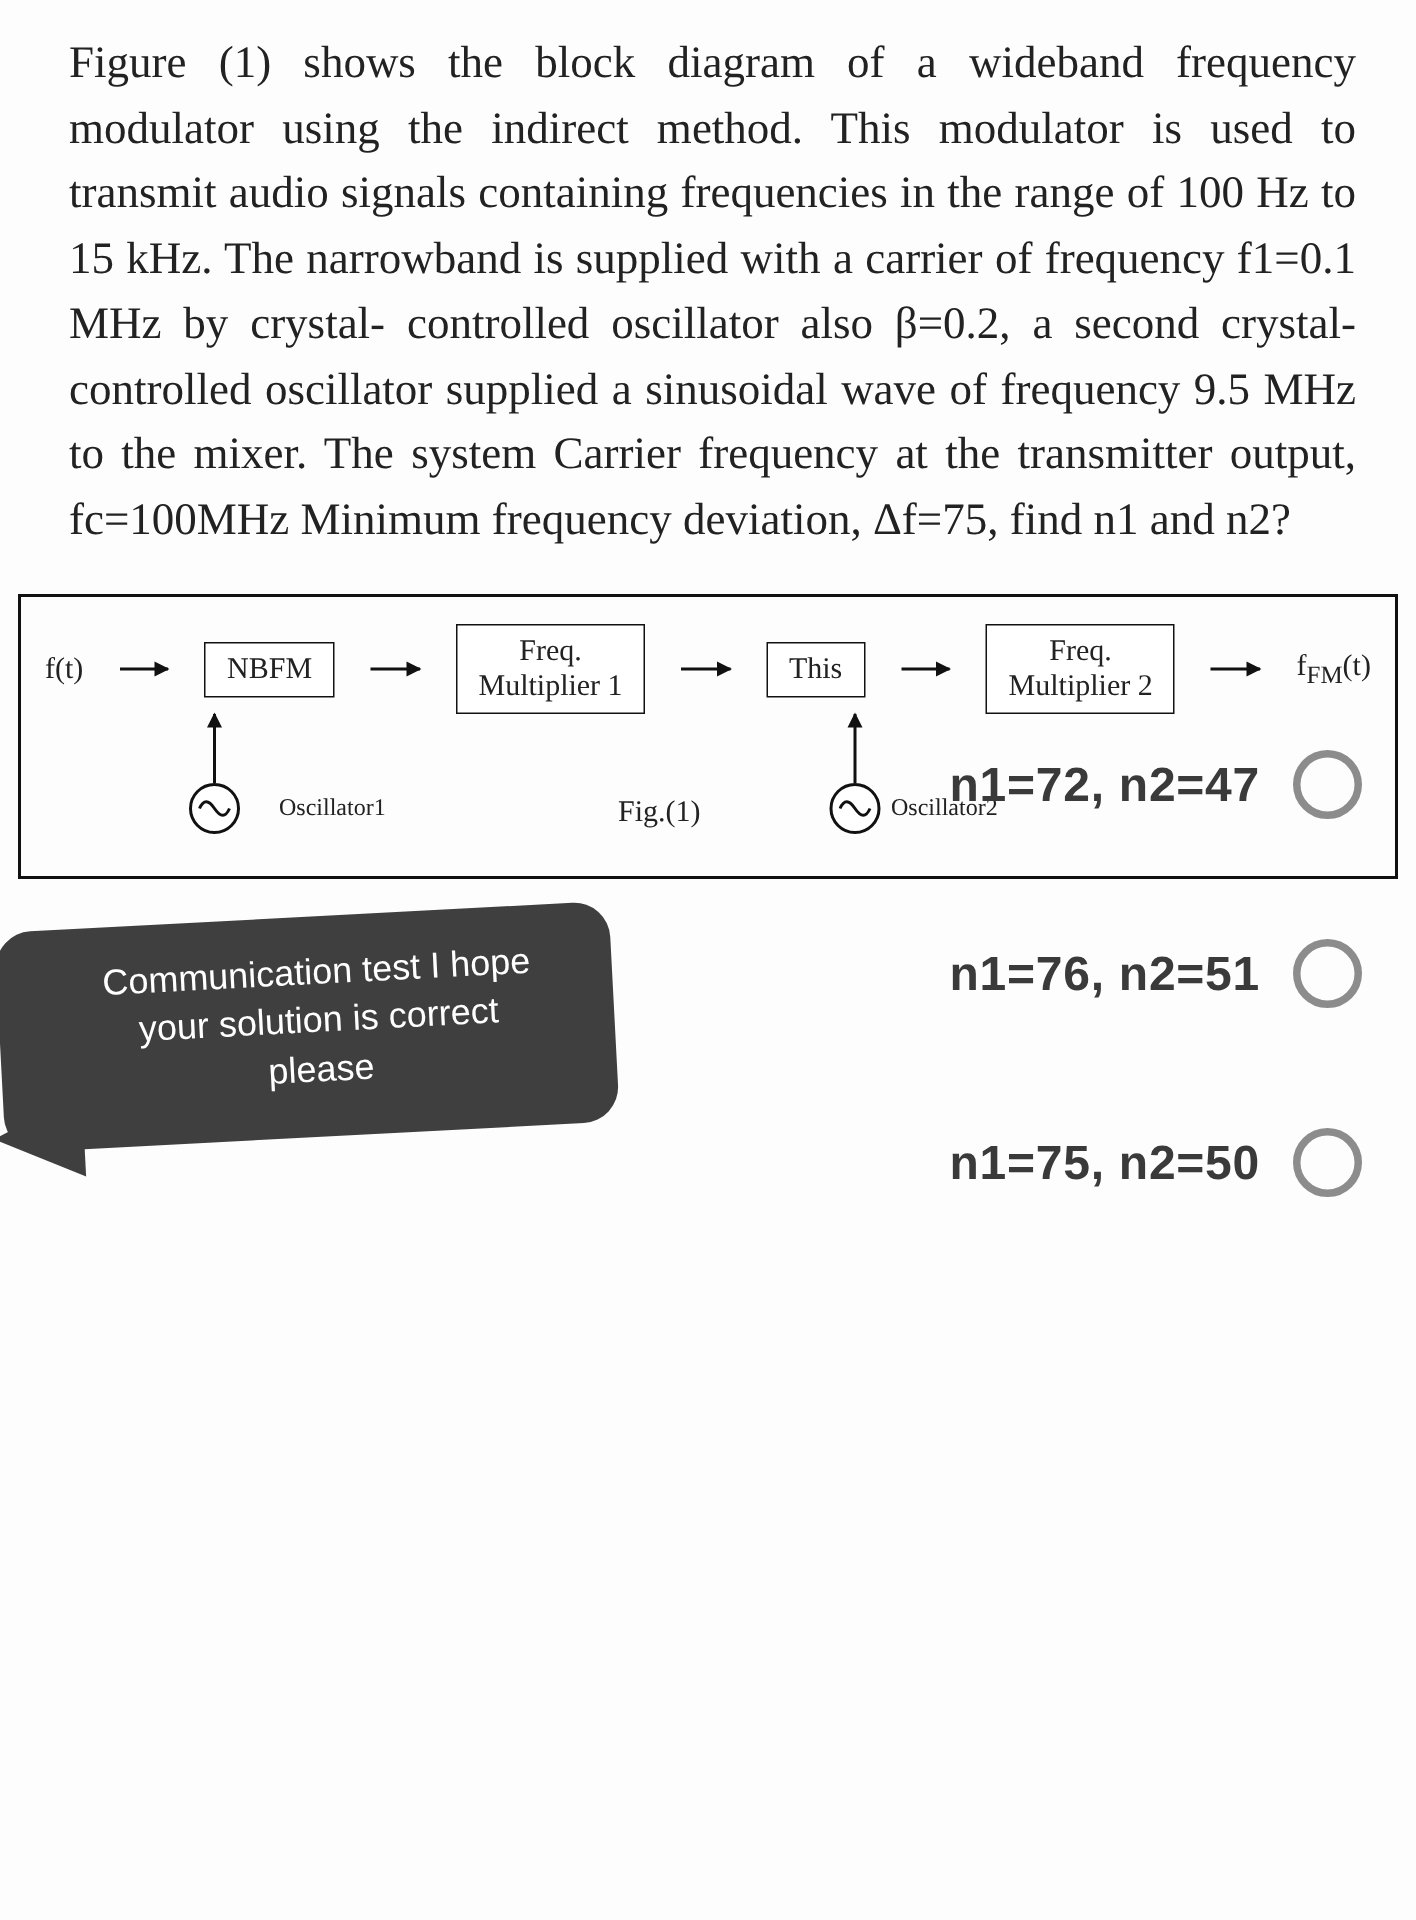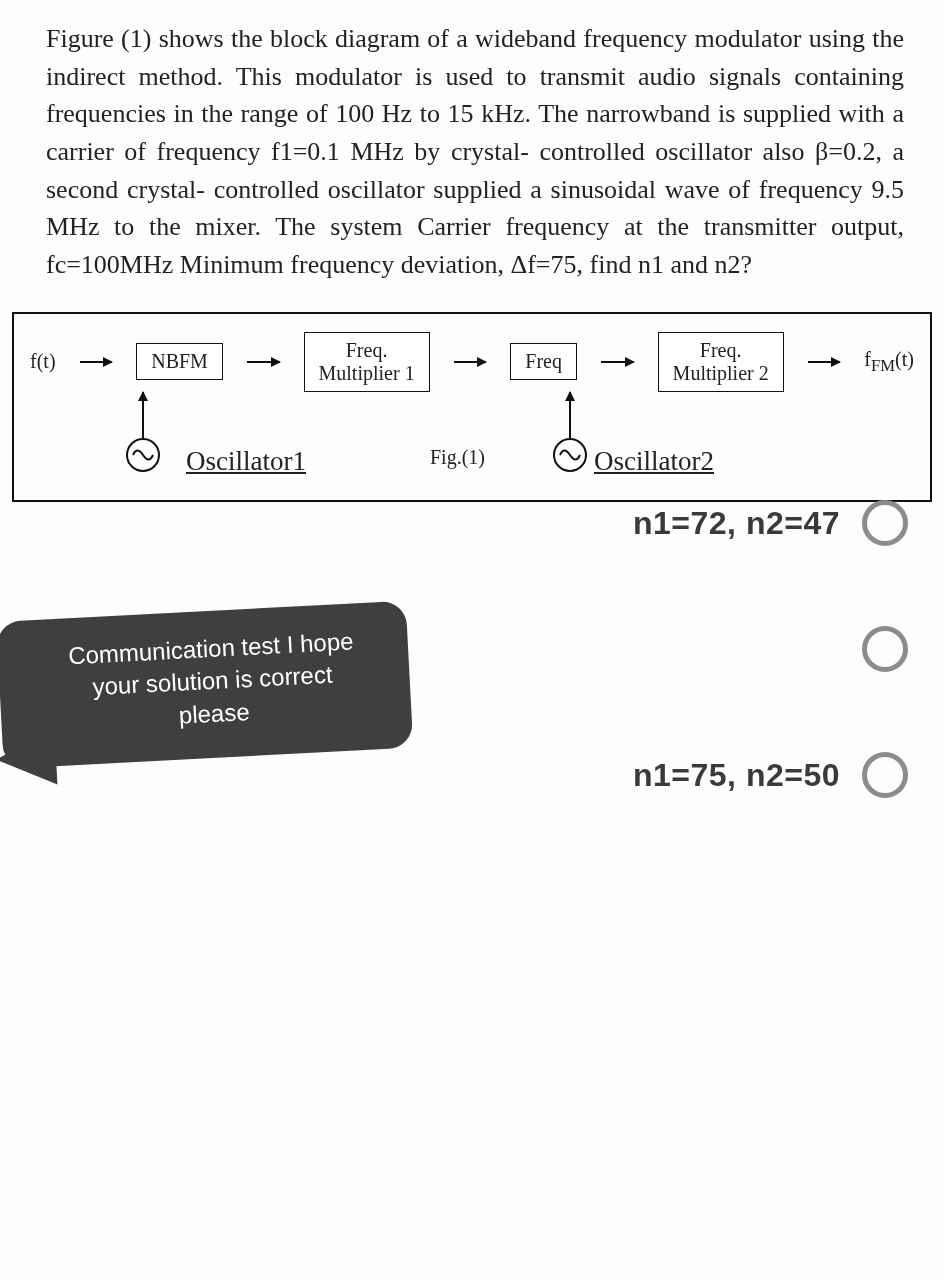--- a/index.html
+++ b/index.html
@@ -7,21 +7,21 @@
     width: 944px;
     height: 1280px;
     background: #fdfdfd;
     font-family: 'Times New Roman', serif;
     color: #222;
     position: relative;
     overflow: hidden;
   }
   .question-text {
     padding: 20px 40px 10px 46px;
-    font-size: 26px;
+    font-size: 30px;
     line-height: 1.45;
     text-align: justify;
     font-family: 'Times New Roman', serif;
   }
   .diagram-frame {
     margin: 18px 12px 0 12px;
     border: 2px solid #111;
     padding: 18px 10px 10px 10px;
     position: relative;
     height: 190px;
@@ -91,28 +91,26 @@
     position: absolute;
     top: -1px;
     left: -4px;
     border-bottom: 10px solid #111;
     border-left: 5px solid transparent;
     border-right: 5px solid transparent;
   }
   .osc-label {
     position: absolute;
     font-family: 'Times New Roman', serif;
-    font-size: 27px;
-    text-decoration: underline;
+    font-size: 16px;
   }
   .fig-label {
     position: absolute;
     font-family: 'Times New Roman', serif;
     font-size: 20px;
-    margin-left: 18px;
   }
   .options-wrap {
     position: absolute;
     left: 0;
     right: 0;
     top: 500px;
     padding-right: 36px;
   }
   .option-row {
     display: flex;
@@ -176,21 +174,21 @@
   <div class="diag-row">
     <span class="sig-label">f(t)</span>
     <div class="arrow"></div>
     <div class="block">NBFM</div>
     <div class="arrow"></div>
     <div class="block">
       <span>Freq.</span><br>
       <span>Multiplier 1</span>
     </div>
     <div class="arrow"></div>
-    <div class="block">Freq</div>
+    <div class="block">This</div>
     <div class="arrow"></div>
     <div class="block">
       <span>Freq.</span><br>
       <span>Multiplier 2</span>
     </div>
     <div class="arrow"></div>
     <span class="sig-label">f<sub>FM</sub>(t)</span>
   </div>
 
   <div class="osc-row">
@@ -222,19 +220,20 @@
   </div>
 </div>
 <div class="bubble-tail"></div>
 
 <div class="options-wrap">
   <div class="option-row">
     <span class="option-text">n1=72, n2=47</span>
     <span class="radio-circle"></span>
   </div>
   <div class="option-row">
+    <span class="option-text">n1=76, n2=51</span>
     <span class="radio-circle"></span>
   </div>
   <div class="option-row">
     <span class="option-text">n1=75, n2=50</span>
     <span class="radio-circle"></span>
   </div>
 </div>
 
 </body></html>

